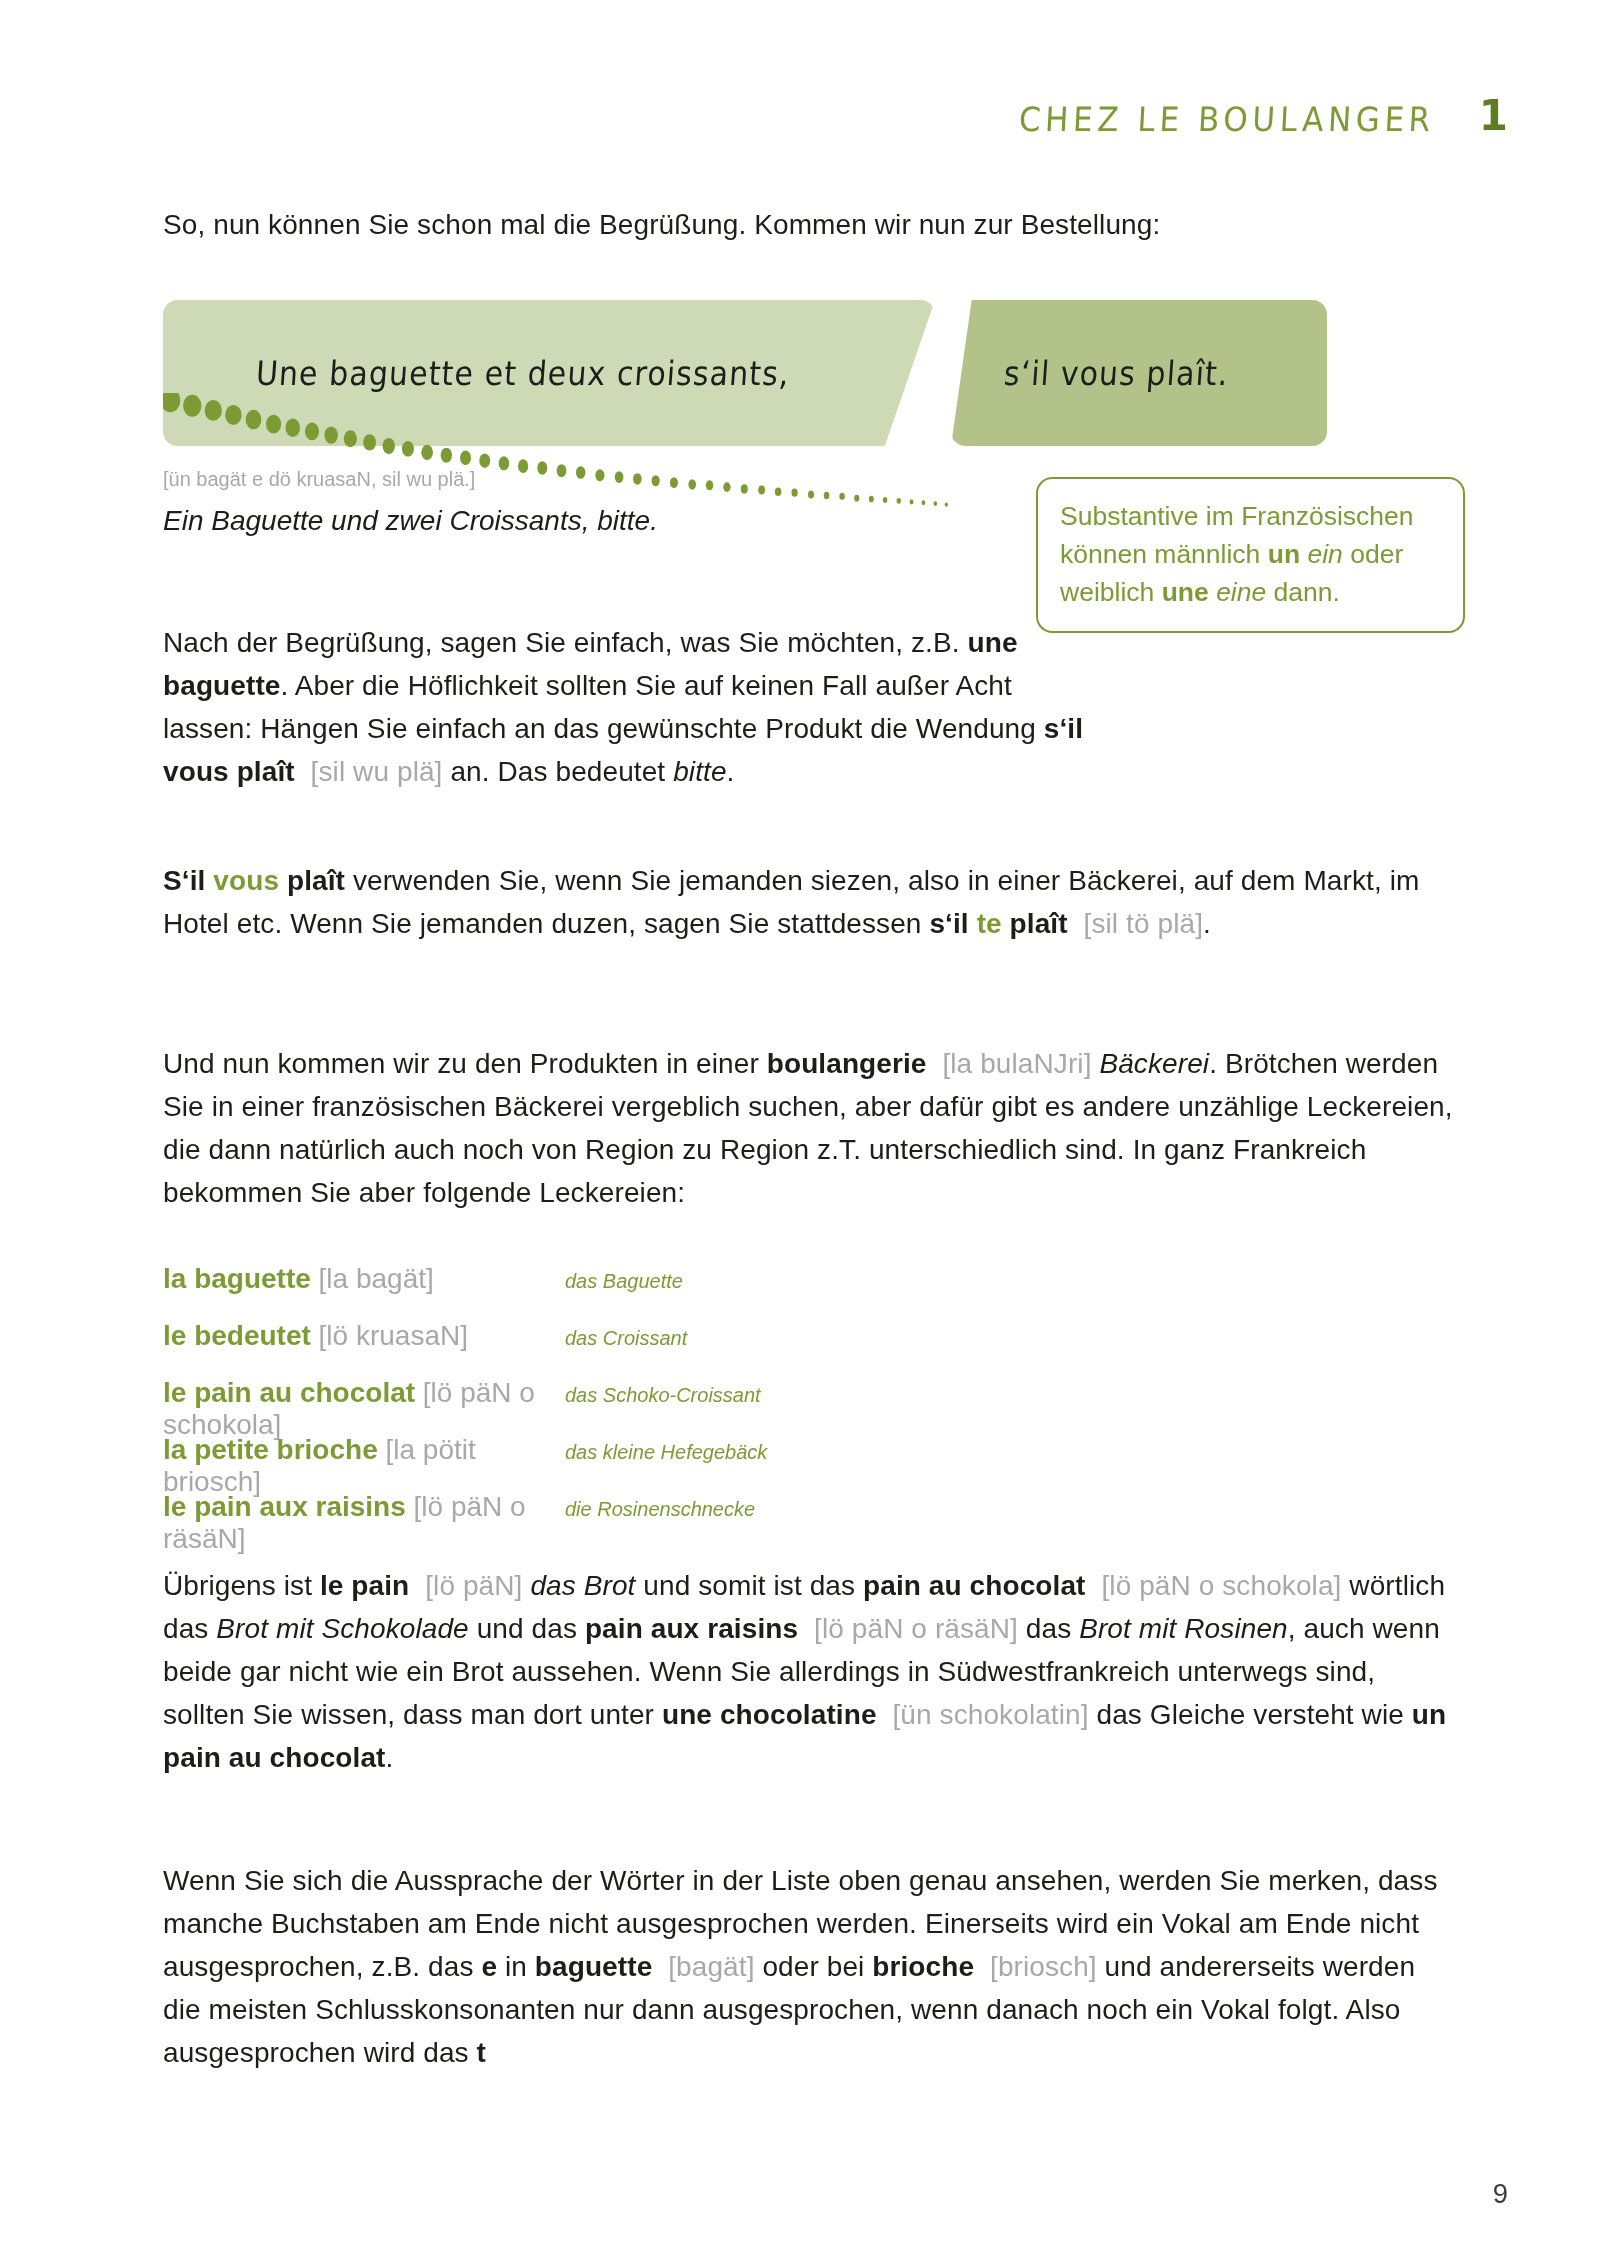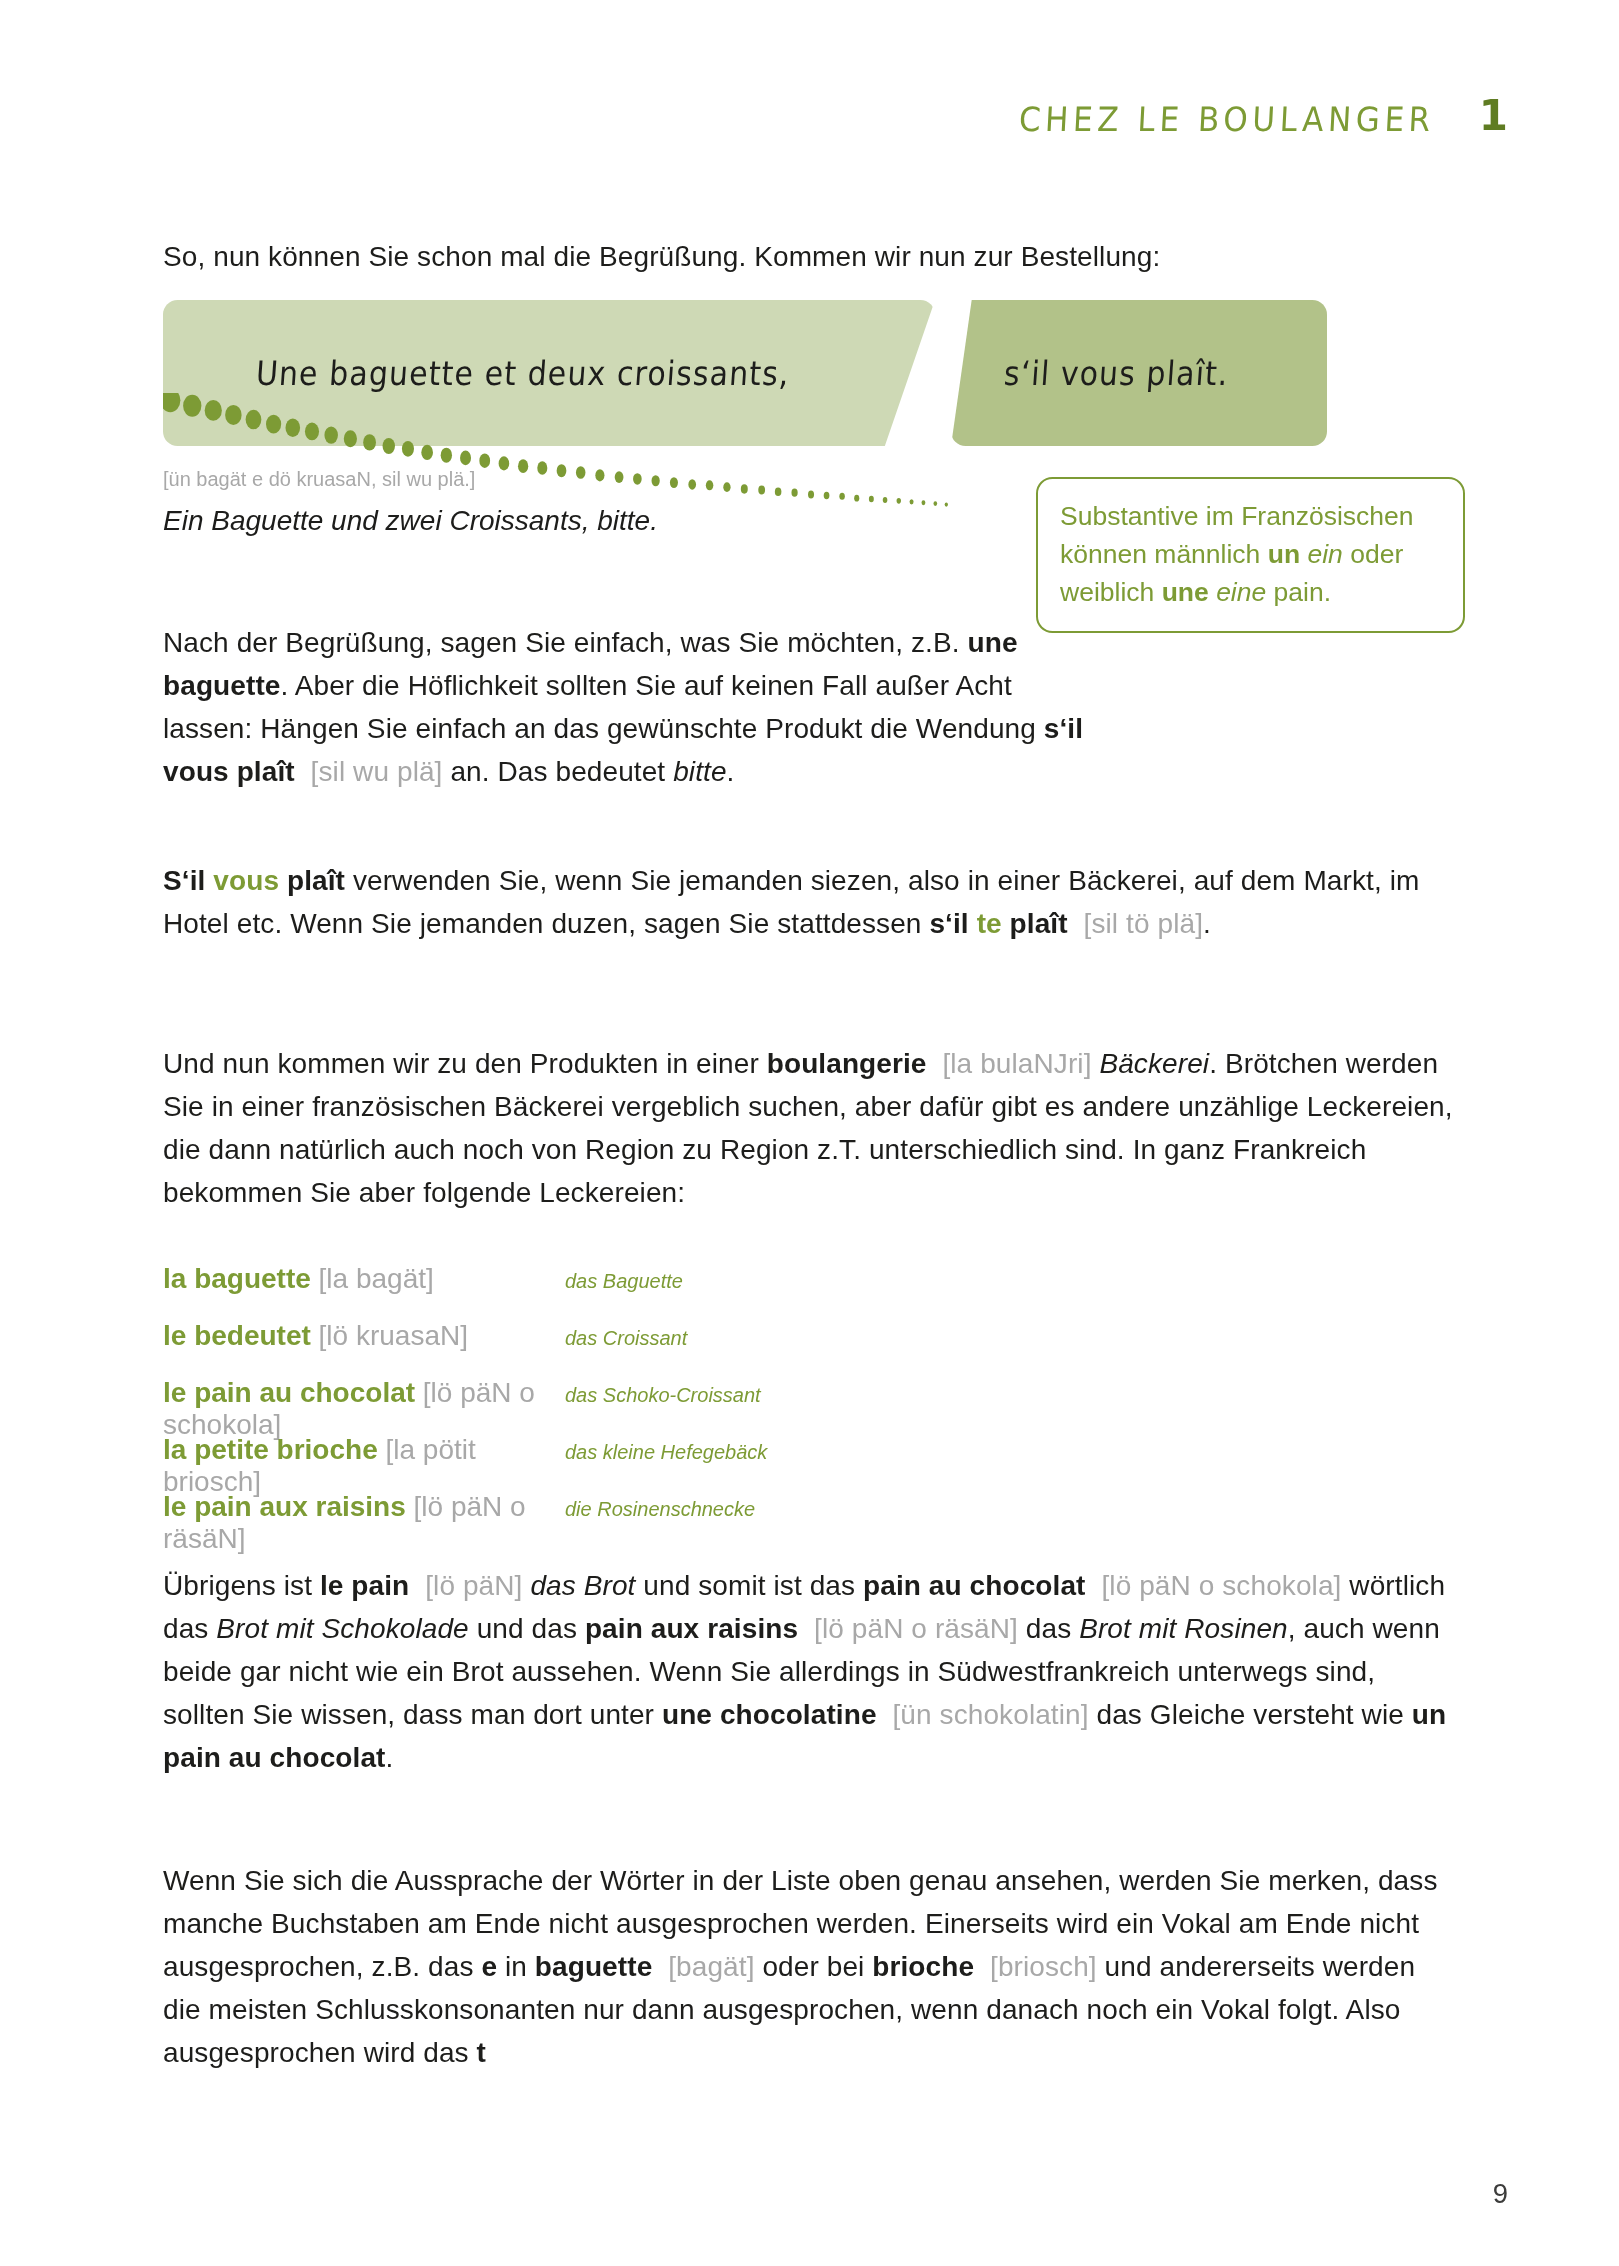--- a/index.html
+++ b/index.html
@@ -33,21 +33,21 @@
   .content { position:absolute; left:163px; top:0; width:1297px; }
   p.para {
     font-size:28px; line-height:43px; margin:0;
     color:#1d1d1b; letter-spacing:0.1px;
   }
   .b   { font-weight:bold; }
   .it  { font-style:italic; }
   .pron{ color:#a8a8a8;margin-left:8px; }
   .grn { color:#7d9b35; font-weight:bold; }
 
-  .intro { position:absolute; left:163px; top:203px; width:1307px;margin-top:32px; }
+  .intro { position:absolute; left:163px; top:203px; width:1307px; }
 
   
   .bubbles { position:absolute; left:163px; top:300px; width:1307px; height:154px; }
   .bubble {
     position:absolute; top:0; height:146px;
     display:flex; align-items:center;
   }
   .bubble-1 {
     left:0; width:772px;
     background:#ced9b5;
@@ -175,21 +175,21 @@
       <ellipse cx="832" cy="120" rx="2.1" ry="2.7"></ellipse>
       <ellipse cx="845" cy="121" rx="2" ry="2.5"></ellipse>
       <ellipse cx="857" cy="122" rx="1.8" ry="2.3"></ellipse>
     </g>
   </svg>
 
   <div class="pron-line">[ün bagät e dö kruasaN, sil wu plä.]</div>
   <div class="trans-line">Ein Baguette und zwei Croissants, bitte.</div>
 
   <div class="callout">
-    <span>Substantive im Französischen können männlich </span><span class="b">un</span><span class="it"> ein</span><span> oder weiblich </span><span class="b">une</span><span class="it"> eine</span><span> pain.</span>
+    <span>Substantive im Französischen können männlich </span><span class="b">un</span><span class="it"> ein</span><span> oder weiblich </span><span class="b">une</span><span class="it"> eine</span><span> dann.</span>
   </div>
 
   <div class="wrap-para">
     <div class="wrap-float"></div>
     <p class="para"><span>Nach der Begrüßung, sagen Sie einfach, was Sie möchten, z.B. </span><span class="b">une baguette</span><span>. Aber die Höflichkeit sollten Sie auf keinen Fall außer Acht lassen: Hängen Sie einfach an das gewünschte Produkt die Wendung </span><span class="b">s‘il vous plaît</span><span class="pron"> [sil wu plä]</span><span> an. Das bedeutet </span><span class="it">bitte</span><span>.</span></p>
   </div>
 
   <div class="content" style="top:859px;">
     <p class="para"><span class="b">S‘il </span><span class="grn">vous</span><span class="b"> plaît</span><span> verwenden Sie, wenn Sie jemanden siezen, also in einer Bäckerei, auf dem Markt, im Hotel etc. Wenn Sie jemanden duzen, sagen Sie stattdessen </span><span class="b">s‘il </span><span class="grn">te</span><span class="b"> plaît</span><span class="pron"> [sil tö plä]</span><span>.</span></p>
   </div>

